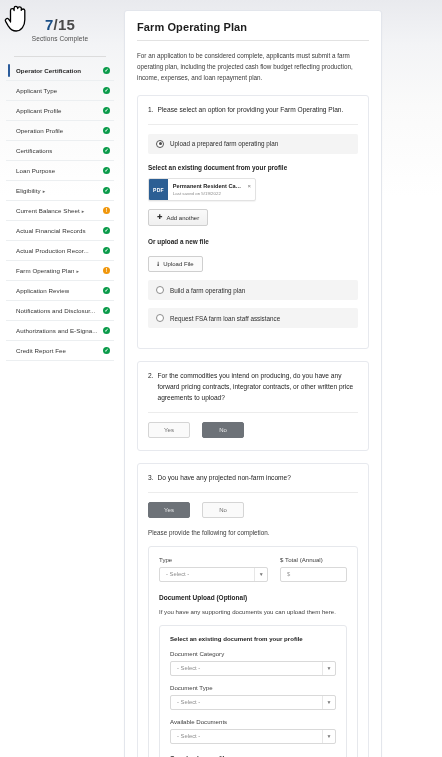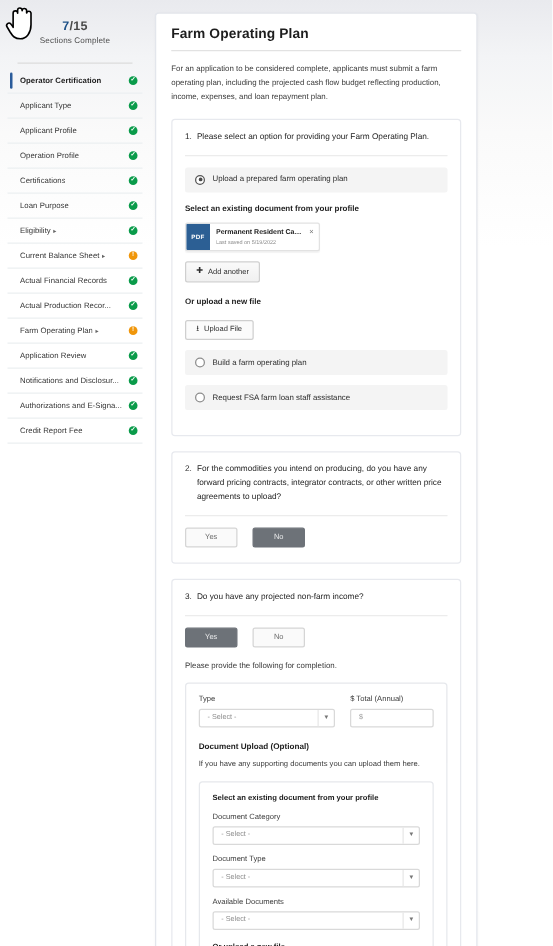--- a/index.html
+++ b/index.html
@@ -20,21 +20,21 @@
 
   
   #cursor { position: absolute; left: 2px; top: 2px; width: 30px; height: 32px; z-index: 99; }
 
   
   #sidebar {
     position: absolute; left: 0; top: 0; width: 120px; height: 757px;
     padding: 12px 6px 0 6px;
   }
   .prog-wrap { text-align: center; padding: 4px 0 8px 0; }
-  .prog-num { font-size: 10px; font-weight: bold; color: #1b4f86; letter-spacing: .2px; }
+  .prog-num { font-size: 15px; font-weight: bold; color: #1b4f86; letter-spacing: .2px; }
   .prog-num .denom { color: #4a4a4a; font-weight: bold; }
   .prog-lbl { font-size: 6.5px; color: #4d4d4d; margin-top: 2px; letter-spacing: .1px; }
   .sb-divider { height: 1px; background: #dcdcdc; margin: 6px 8px 2px 8px; }
 
   .sb-list { margin-top: 4px; }
   .sb-item {
     position: relative;
     display: flex; align-items: center; justify-content: space-between;
     padding: 5px 4px 5px 10px;
     border-bottom: 1px solid #eceff1;

